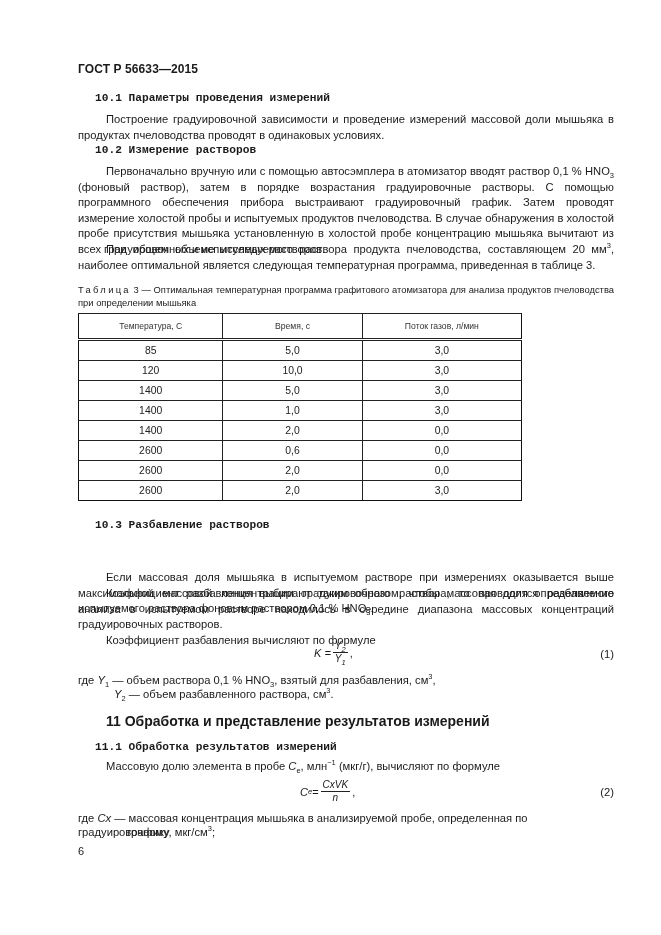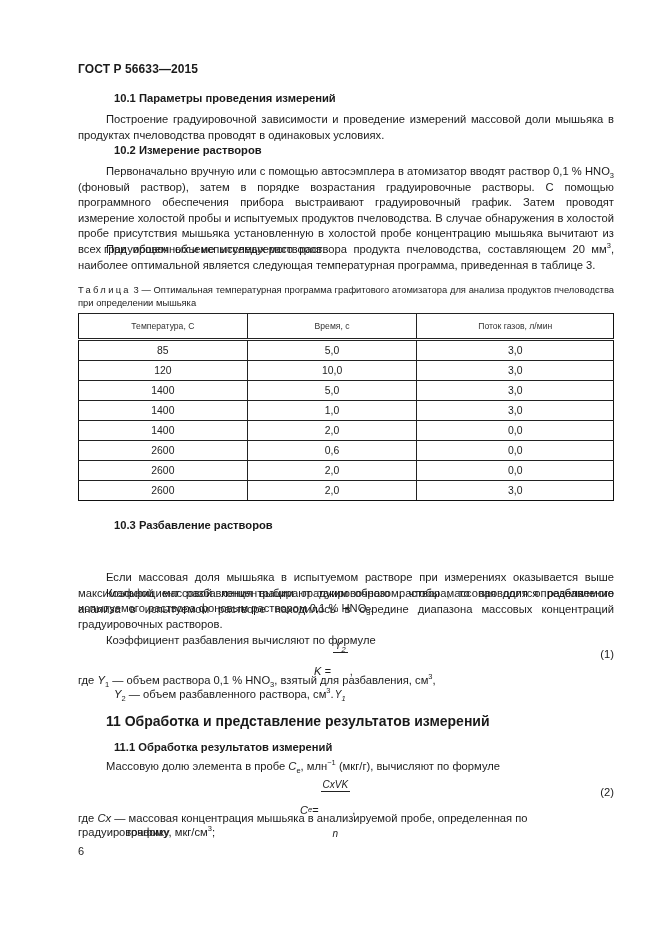--- a/index.html
+++ b/index.html
@@ -20,23 +20,24 @@
       position: absolute;
       left: 78px;
       top: 62px;
       font-size: 12px;
       font-weight: bold;
       letter-spacing: 0.1px;
     }
 
     .h-sub {
       position: absolute;
-      left: 114px;
+      left: 95px;
       font-size: 11.2px;
       font-weight: bold;
+      font-family: Liberation Mono, monospace;
     }
     .h-main {
       position: absolute;
       left: 106px;
       font-size: 14px;
       font-weight: bold;
     }
     .para {
       position: absolute;
       left: 78px;
@@ -56,21 +57,21 @@
       font-size: 9.4px;
       line-height: 13.2px;
       text-align: justify;
     }
     .caption .spaced { letter-spacing: 2.3px; }
 
     table.data {
       position: absolute;
       left: 78px;
       top: 313px;
-      width: 536px;
+      width: 444px;
       border-collapse: collapse;
       font-size: 10.4px;
     }
     table.data th {
       font-weight: normal;
       font-size: 8.6px;
       color: #333;
       height: 22px;
       border: 1px solid #222;
       border-bottom: 3px double #222;
@@ -95,21 +96,21 @@
       align-items: center;
     }
     .frac {
       display: inline-flex;
       flex-direction: column;
       align-items: center;
       margin: 0 2px;
       font-size: 10px;
     }
     .frac .num { border-bottom: 1px solid #222; padding: 0 2px; line-height: 12px; }
-    .frac .den { line-height: 12px; padding: 0 2px; margin-top: 36px; }
+    .frac .den { line-height: 12px; padding: 0 2px; }
     .eq-num {
       position: absolute;
       right: 47px;
       font-size: 11.2px;
     }
     .where {
       position: absolute;
       left: 78px;
       font-size: 11.2px;
       line-height: 14px;

